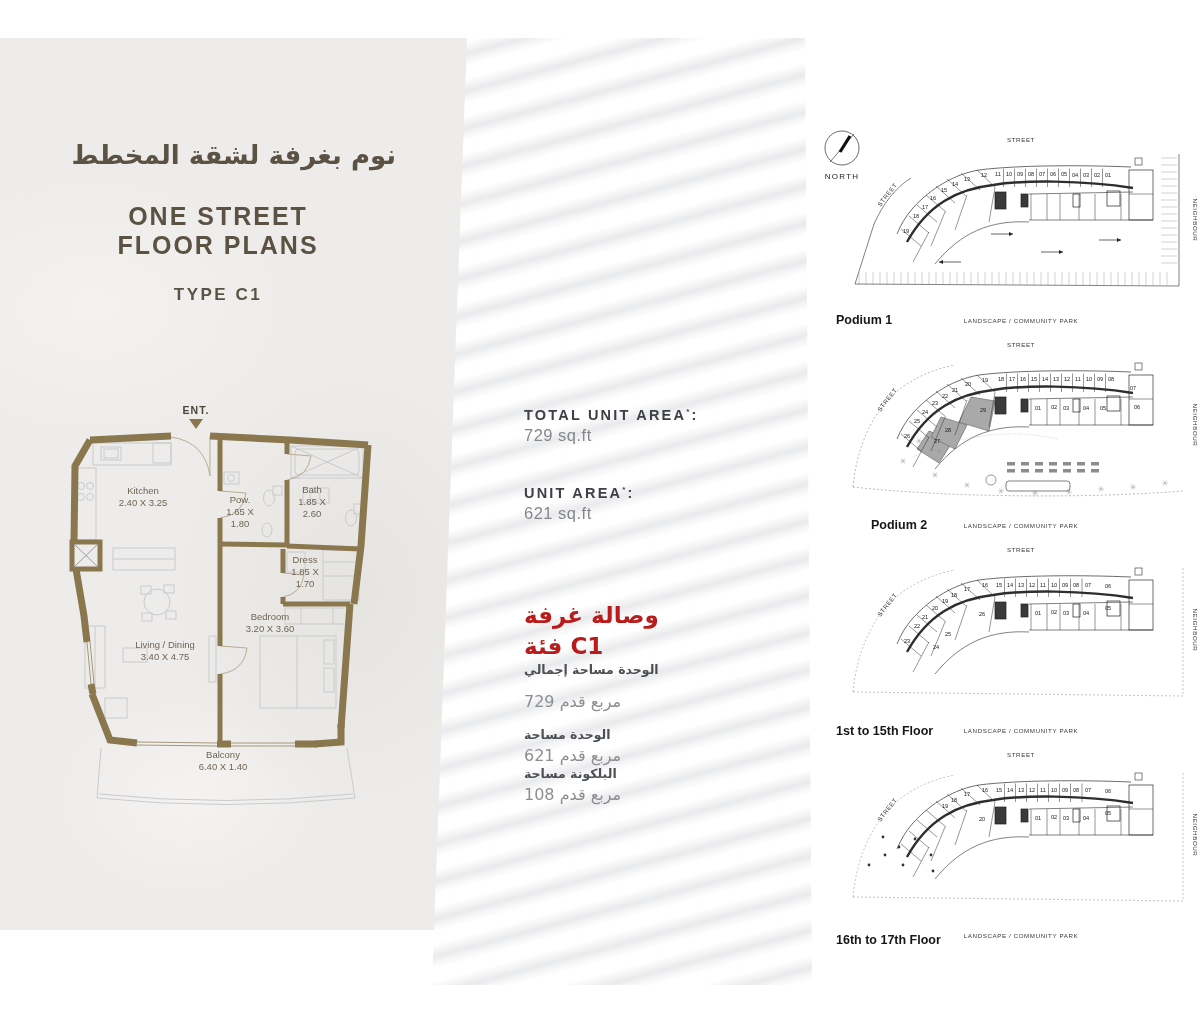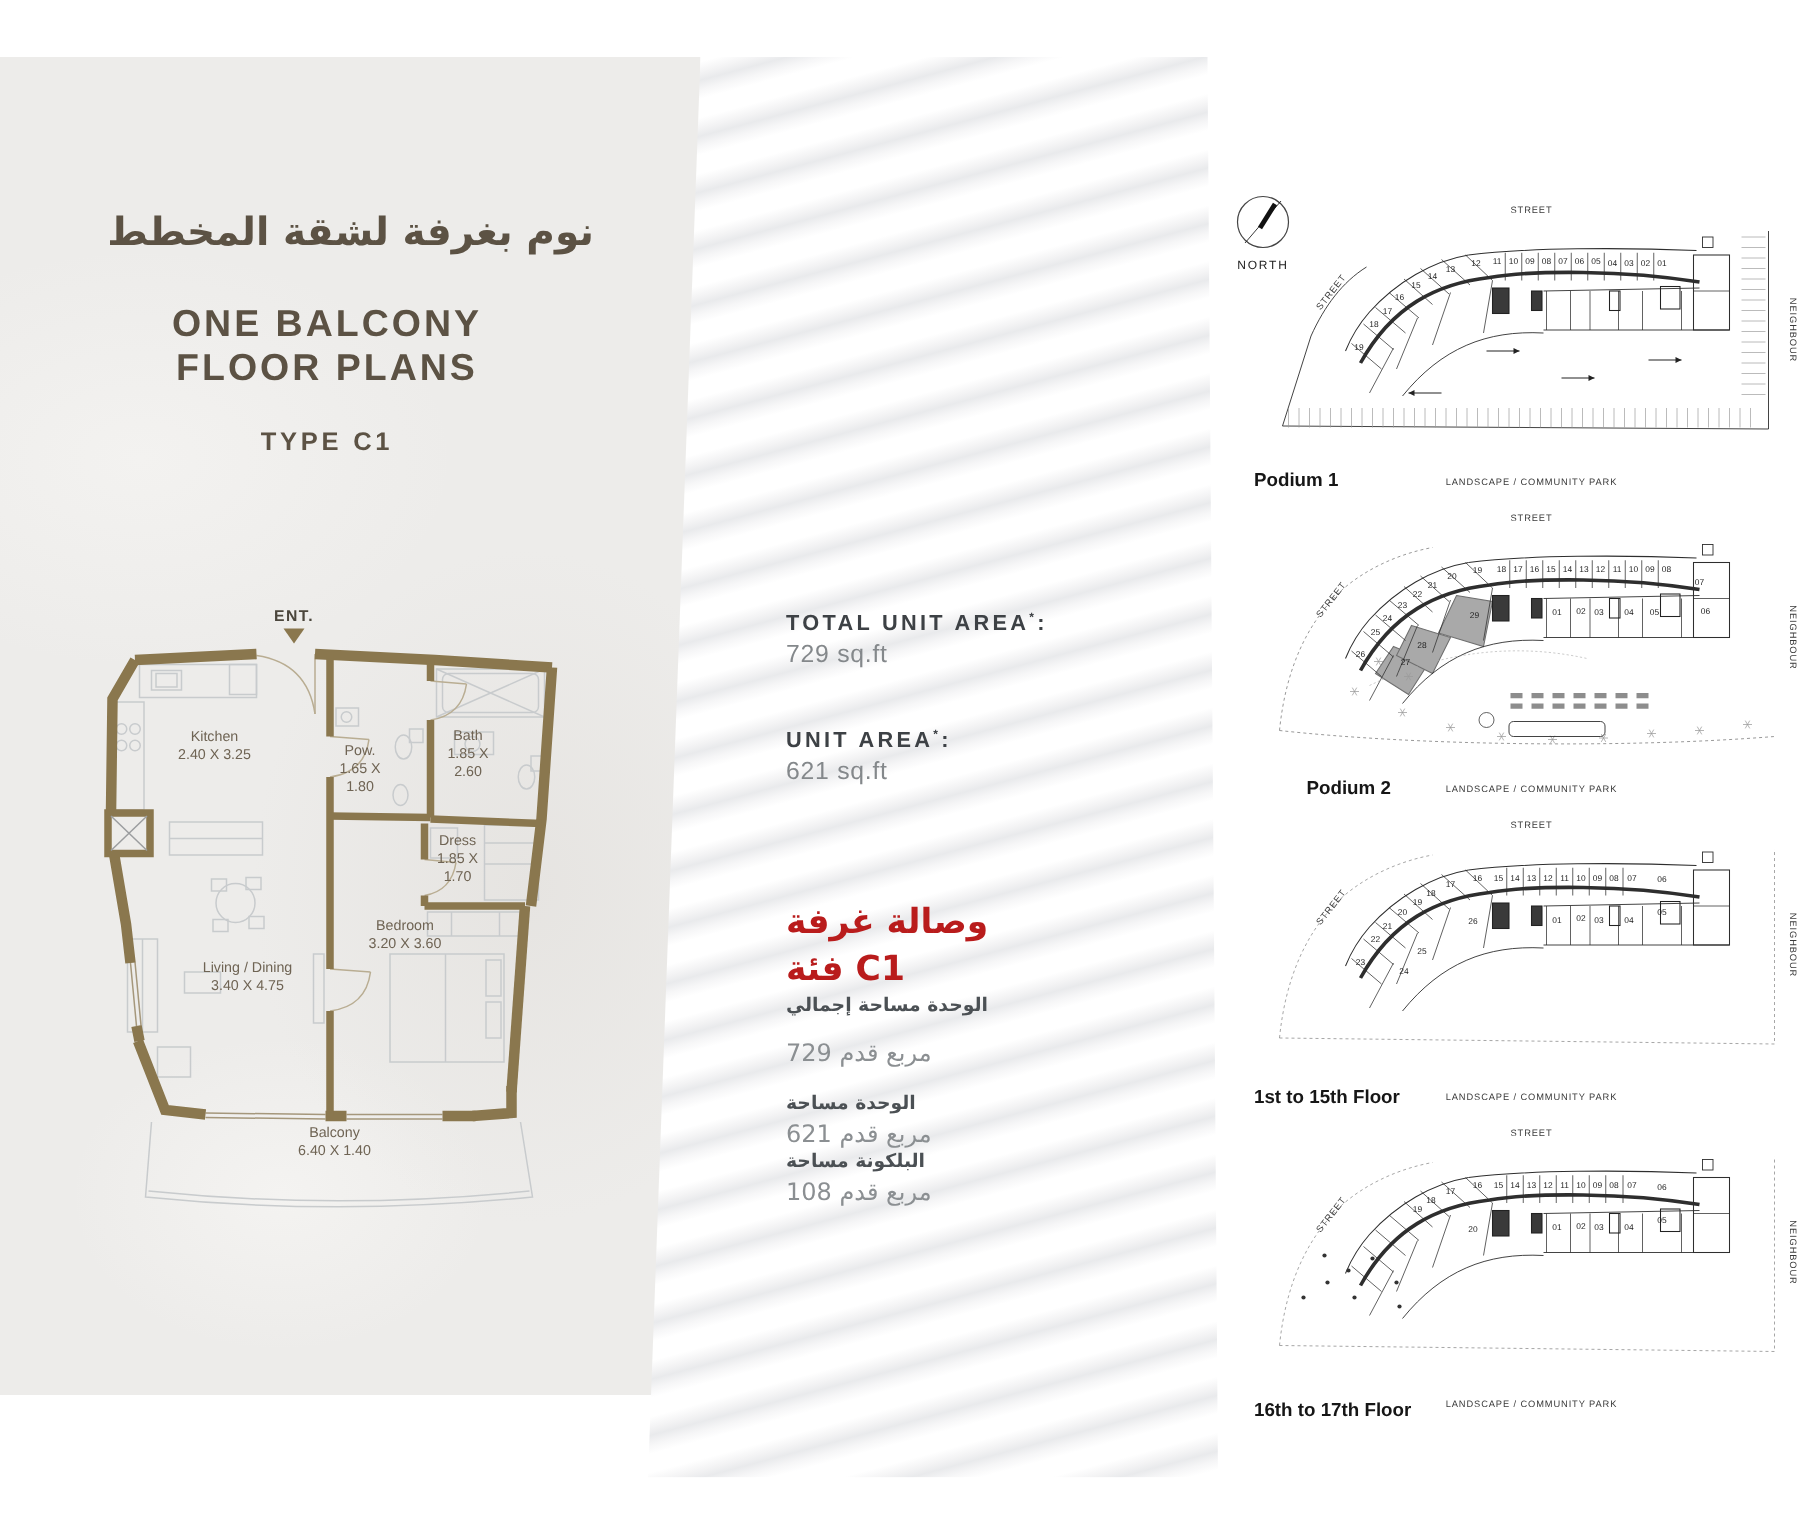--- a/index.html
+++ b/index.html
@@ -39,21 +39,21 @@
 </head>
 <body>
 
 <div id="page">
 
   <div id="marble-panel" class="abs"></div>
   <div id="stripe-panel" class="abs"></div>
 
   <div id="title-ar" class="abs ar">المخطط ‎لشقة ‎بغرفة ‎نوم</div>
   <div id="title-en" class="abs">
-    <div>ONE BALCONY</div>
+    <div>ONE STREET</div>
     <div>FLOOR PLANS</div>
   </div>
   <div id="type-label" class="abs">TYPE C1</div>
 
   <svg id="floorplan" class="abs" style="left:57px;top:396px;" width="330" height="420" viewBox="0 0 330 420">
     <g stroke="#c8cbcd" fill="none" stroke-width="1">
 
       <rect x="36" y="47" width="78" height="22"></rect>
       <rect x="44" y="51" width="20" height="13"></rect>
         <rect x="47" y="53" width="14" height="9"></rect>

